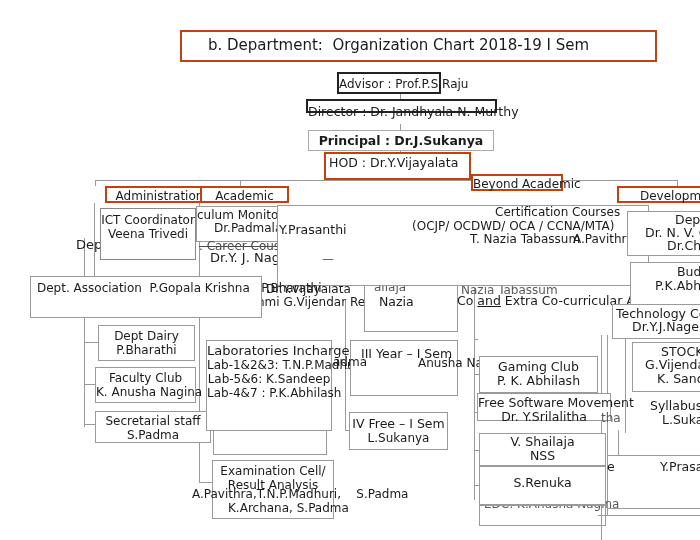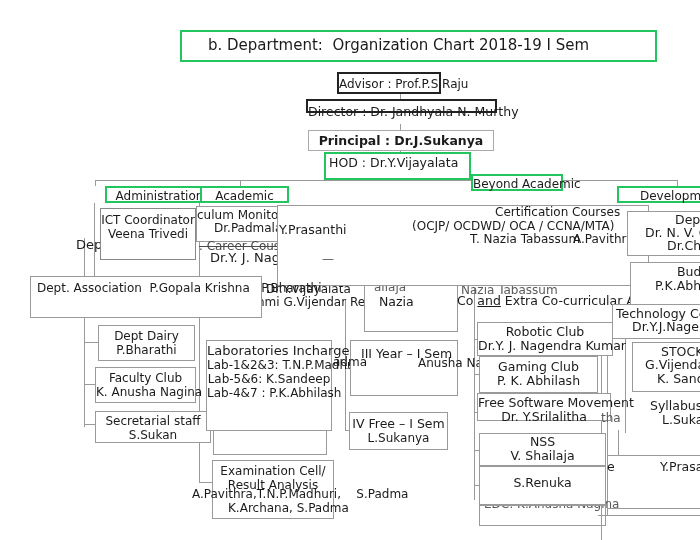--- a/index.html
+++ b/index.html
@@ -1,20 +1,20 @@
 <!DOCTYPE html>
 <html><head>
 <meta charset="utf-8">
 <style>
   html,body{margin:0;padding:0;background:#fff;}
   #stage{position:relative;width:700px;height:540px;overflow:hidden;background:#fff;
          font-family:"DejaVu Sans","Liberation Sans",sans-serif;color:#1b1b1b;font-size:12px;}
   .t{position:absolute;white-space:pre;line-height:13px;}
   .b{position:absolute;background:#fff;border:1px solid #9a9a9a;box-sizing:border-box;}
-  .b2{border:2px solid #22c55e;}
+  .b2{border:2px solid #c2410c;}
   .b1a{border:1px solid #aaa;}
   .ctr{text-align:center;}
   .bl{display:block;white-space:pre;line-height:14px;}
   .ln{position:absolute;background:#9a9a9a;}
   .gray{color:#5a5a5a;}
   .strike{text-decoration:line-through;color:#4a4a4a;}
   .f13{font-size:13px;}
   .f125{font-size:12.5px;}
   .f15{font-size:15px;}
   .bold{font-weight:bold;}
@@ -95,21 +95,21 @@
   <div class="b ctr" style="left:98px;top:325px;width:97px;height:36px;padding-top:3px">
     <span class="bl">Dept Dairy</span>
     <span class="bl">P.Bharathi</span>
   </div>
   <div class="b ctr" style="left:95px;top:367px;width:101px;height:36px;padding-top:3px">
     <span class="bl">Faculty Club</span>
     <span class="bl">K. Anusha Nagina</span>
   </div>
   <div class="b ctr" style="left:95px;top:411px;width:116px;height:32px;padding-top:2px">
     <span class="bl">Secretarial staff</span>
-    <span class="bl">S.Sukan</span>
+    <span class="bl">S.Padma</span>
   </div>
 
   <div class="b" style="left:213px;top:428px;width:114px;height:27px"></div>
   <div class="b ctr" style="left:206px;top:340px;width:126px;height:91px;padding-top:3px">
     <span class="bl f13">Laboratories Incharges</span>
     <span class="bl">Lab-1&amp;2&amp;3: T.N.P.Madhuri</span>
     <span class="bl">Lab-5&amp;6: K.Sandeep</span>
     <span class="bl">Lab-4&amp;7 : P.K.Abhilash</span>
   </div>
   <div class="b ctr" style="left:212px;top:460px;width:122px;height:59px;padding-top:3px">
@@ -122,35 +122,31 @@
   <div class="b" style="left:350px;top:340px;width:108px;height:56px">
     <span class="t f125" style="left:10px;top:6px">III Year – I Sem</span>
   </div>
   <span class="t" style="left:418px;top:357px">Anusha Nag</span>
   <span class="t" style="left:333px;top:356px">adma</span>
   <div class="b ctr" style="left:349px;top:412px;width:99px;height:38px;padding-top:4px">
     <span class="bl f125">IV Free – I Sem</span>
     <span class="bl">L.Sukanya</span>
   </div>
 
-  <div class="b ctr" style="left:477px;top:322px;width:136px;height:34px;padding-top:2px">
-    <span class="bl f125">Robotic Club</span>
-    <span class="bl f125">Dr.Y. J. Nagendra Kumar</span>
-  </div>
   <div class="b ctr" style="left:479px;top:356px;width:119px;height:37px;padding-top:3px">
     <span class="bl f125">Gaming Club</span>
     <span class="bl f125">P. K. Abhilash</span>
   </div>
   <div class="b ctr" style="left:477px;top:393px;width:134px;height:28px;padding-top:2px">
     <span class="bl f125">Free Software Movement</span>
     <span class="bl f125">Dr. Y.Srilalitha</span>
   </div>
   <div class="b ctr" style="left:479px;top:433px;width:127px;height:33px;padding-top:1px">
+    <span class="bl f125">V. Shailaja</span>
     <span class="bl f125">NSS</span>
-    <span class="bl f125">V. Shailaja</span>
   </div>
   <span class="t gray" style="left:484px;top:498px">EDC: K.Anusha Nagina</span>
   <div class="b ctr" style="left:479px;top:466px;width:127px;height:39px;padding-top:9px">
     <span class="bl f125">S.Renuka</span>
   </div>
   <div class="b" style="left:479px;top:505px;width:127px;height:21px;background:transparent"></div>
 
   <div class="b" style="left:627px;top:211px;width:160px;height:45px"></div>
   <span class="t f125" style="left:675px;top:213px">Dept. R</span>
   <span class="t f125" style="left:645px;top:226px">Dr. N. V. Ganap</span>

